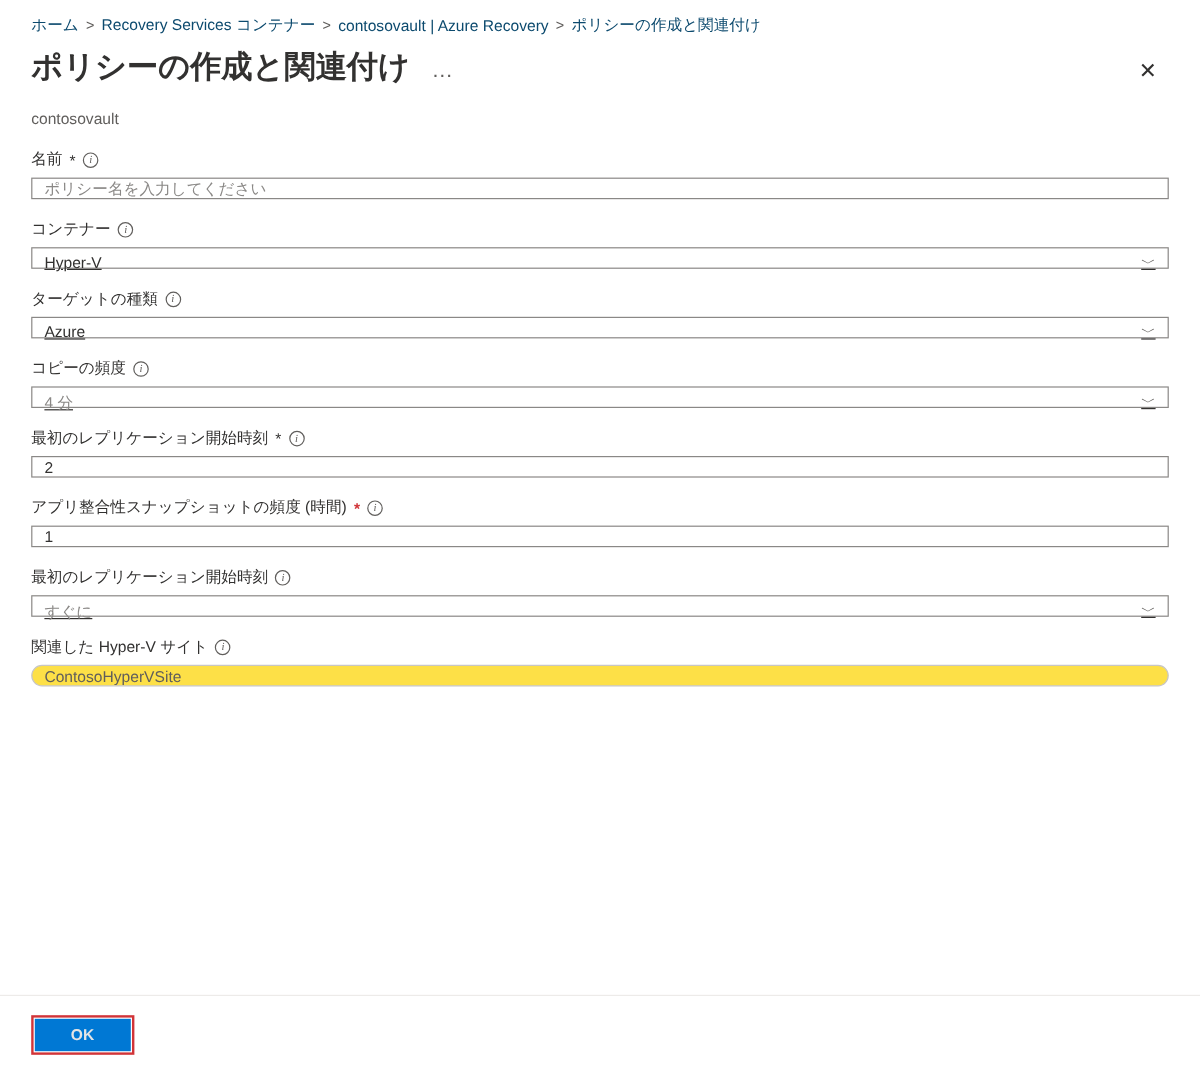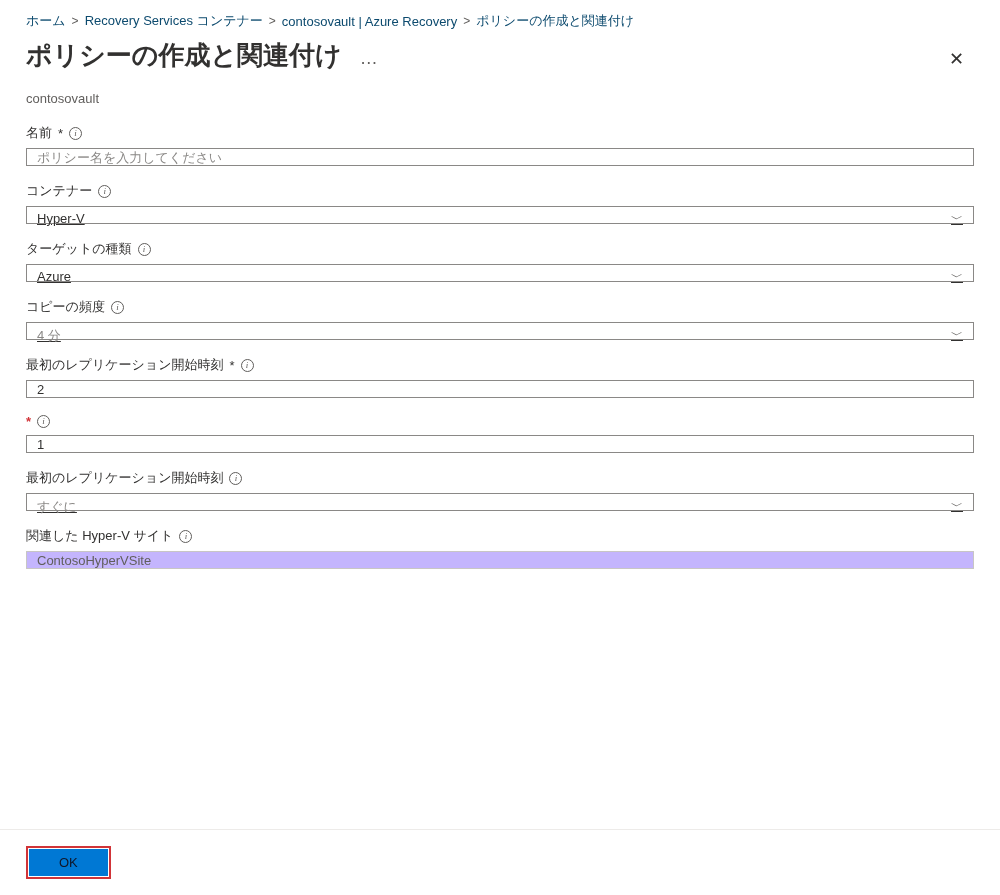--- a/index.html
+++ b/index.html
@@ -107,23 +107,24 @@
       border: 1px solid #8a8886;
       background: #fff;
       font-size: 13px;
       padding: 4px 10px;
       color: #323130;
     }
     .text-input::placeholder {
       color: #8a8886;
     }
     .text-input[disabled] {
-      background: #c4b5fd;
+      background: #fde047;
       color: #605e5c;
       border-color:#c8c6c4;
+      border-radius:13px;
     }
     .select-box {
       display: flex;
       justify-content: space-between;
       cursor: pointer;
       text-decoration: underline;
     }
     .select-box .chev {
       color: #605e5c;
       font-size: 12px;
@@ -140,24 +141,24 @@
       padding: 16px 26px;
       background: #fff;
     }
     .ok-wrap {
       display:inline-block;
       border:2px solid #d13438;
       padding:1px;
     }
     .ok-btn {
       background: #0078d4;
-      color: #0f172a;
+      color: #e5e5e5;
       border: none;
       font-size: 13px;
-      font-weight: 400;
+      font-weight: 700;
       padding: 6px 30px;
       cursor: pointer;
     }
   </style>
 </head>
 <body>
 
 <div class="breadcrumb">
   <a href="#">ホーム</a>
   <span class="sep">&gt;</span>
@@ -227,20 +228,21 @@
     <div class="field-label">
       <span>最初のレプリケーション開始時刻</span>
       <span class="required">*</span>
       <span class="info-icon">i</span>
     </div>
     <input class="text-input" type="text" value="2" style="">
   </div>
 
   <div class="field">
     <div class="field-label">
+      <span>アプリ整合性スナップショットの頻度 (時間)</span>
       <span class="required-red">*</span>
       <span class="info-icon">i</span>
     </div>
     <input class="text-input" type="text" value="1" style="">
   </div>
 
   <div class="field">
     <div class="field-label">
       <span>最初のレプリケーション開始時刻</span>
       <span class="info-icon">i</span>

